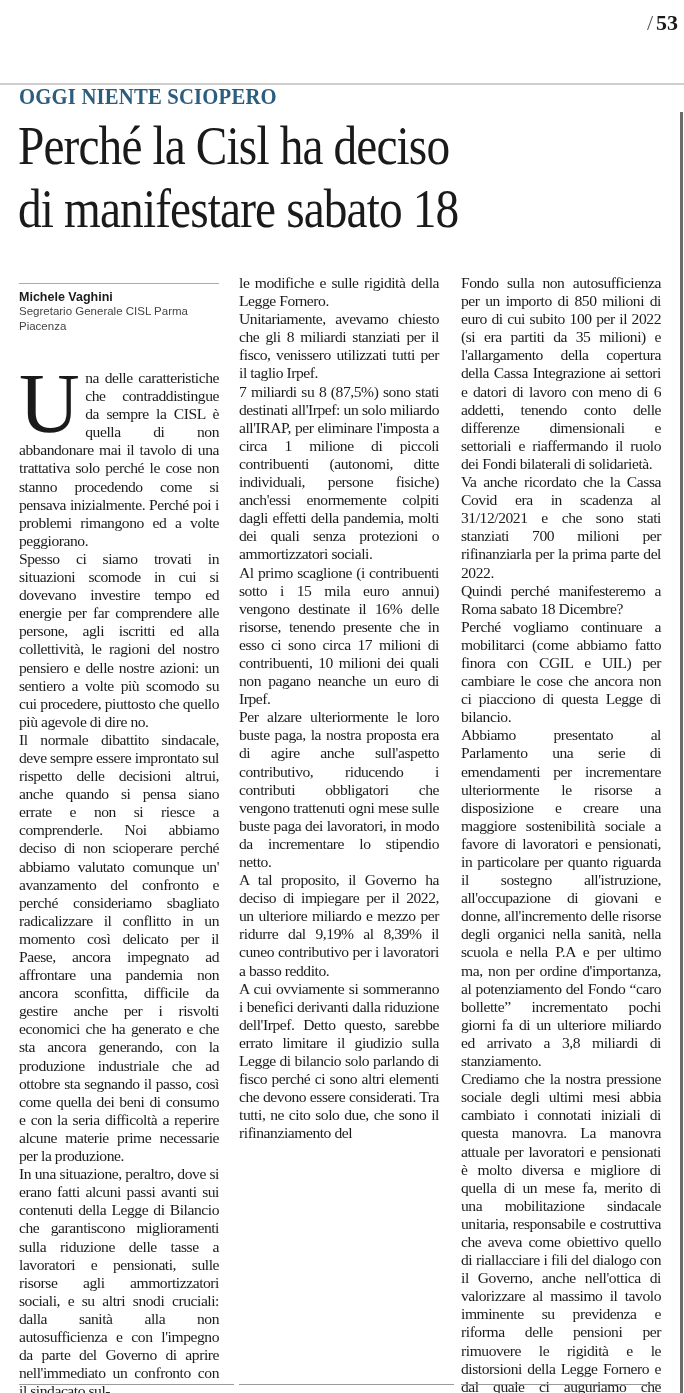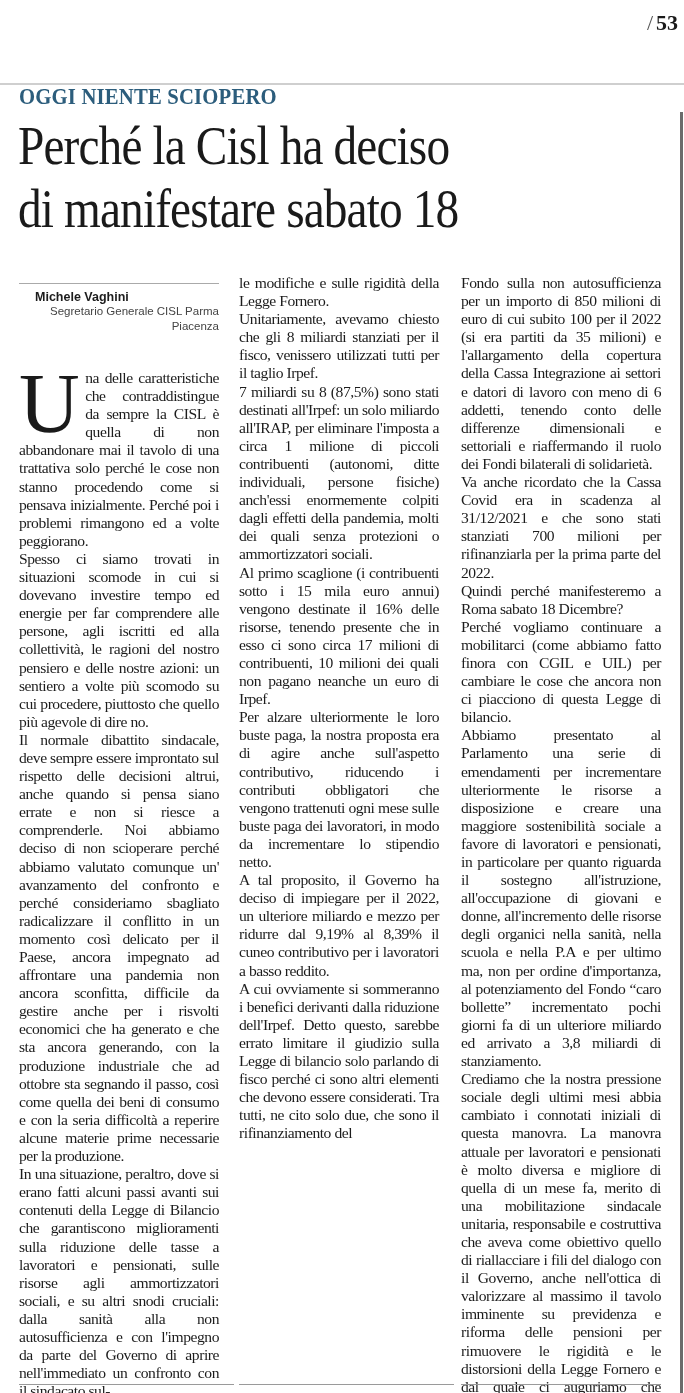--- a/index.html
+++ b/index.html
@@ -11,22 +11,22 @@
   .top-rule { position: absolute; top: 83px; left: 0; width: 684px; height: 2px; background: #cfcfcf; }
   .right-rule { position: absolute; top: 112px; left: 680px; width: 3px; height: 1281px; background: #6b6b6b; }
   .kicker { position: absolute; top: 84px; left: 19px; font-size: 23px; font-weight: bold;
             color: #2c5d7c; font-family: "Liberation Serif", serif; letter-spacing: 0.2px;
             transform: scaleX(0.9); transform-origin: left; white-space: nowrap; }
   .headline { position: absolute; top: 114px; left: 18px; width: 660px; font-size: 55px; line-height: 63px;
               font-weight: normal; margin: 0; color: #1a1a1a; letter-spacing: -1px;
               transform: scaleX(0.86); transform-origin: left; white-space: nowrap; }
   .byline-rule { position: absolute; top: 283px; left: 19px; width: 200px; height: 1px; background: #aaa; }
   .byline { position: absolute; top: 290px; left: 19px; width: 200px; font-family: "Liberation Sans", sans-serif; }
-  .byline .author { font-weight: bold; font-size: 12.5px; color: #1c1c1c; margin-left: 16px; }
-  .byline .role { font-size: 11.5px; color: #444; line-height: 15px; text-align: right; }
+  .byline .author { font-weight: bold; font-size: 12.5px; color: #1c1c1c; }
+  .byline .role { font-size: 11.5px; color: #444; line-height: 15px; }
   .col { position: absolute; top: 360px; width: 200px; font-size: 15.6px; line-height: 18.1px;
          letter-spacing: -0.45px; text-align: justify; }
   .col p { margin: 0; font-family: Liberation Serif, serif; }
   .col1 { left: 19px; top: 369px; }
   .col2 { left: 239px; top: 274px; }
   .col3 { left: 461px; top: 274px; }
   .dropcap { float: left; font-size: 84px; line-height: 66px; margin: 2px 6px 0 0; font-weight: normal; color: #1a1a1a; }
   .bottom-rule { position: absolute; top: 1384px; height: 1px; background: #9a9a9a; }
 </style>
 </head>

